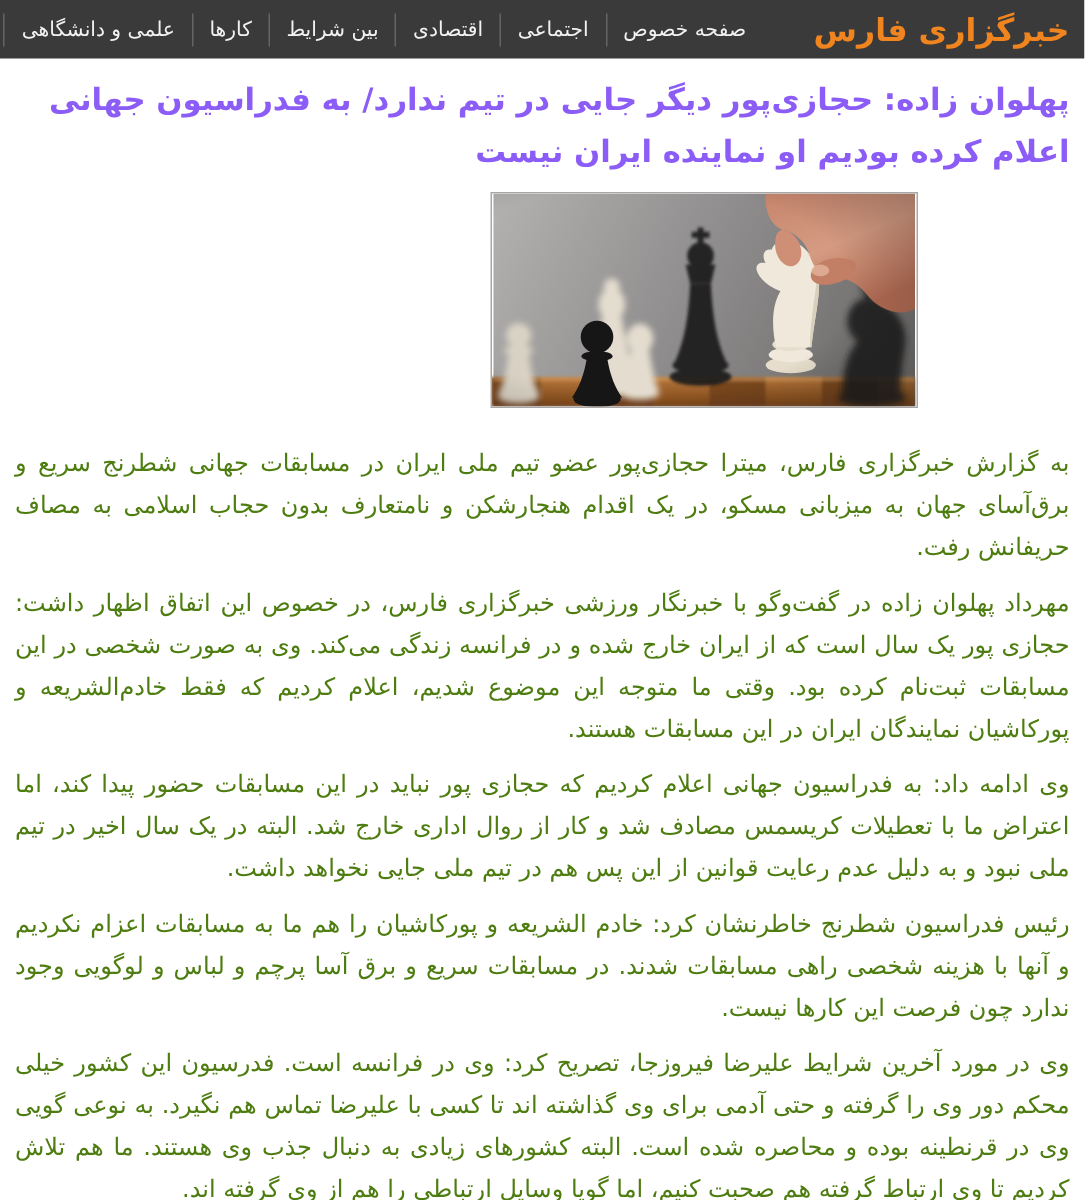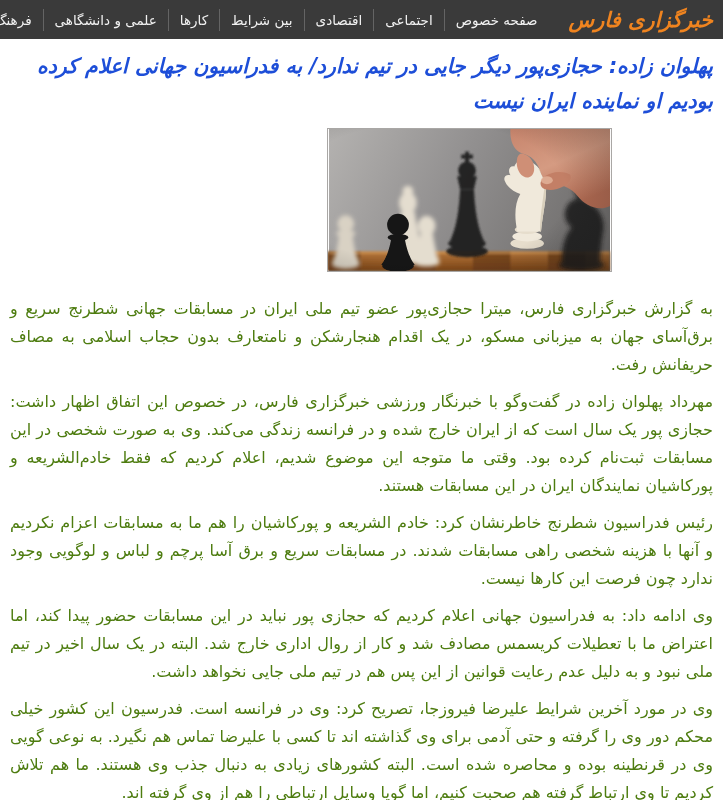--- a/index.html
+++ b/index.html
@@ -13,45 +13,43 @@
     display: flex;
     align-items: center;
     padding: 0 10px;
     white-space: nowrap;
     overflow: hidden;
   }
   .logo {
     color: #f0841f;
     font-size: 21px;
     font-weight: bold;
-    font-style: italic;
-    margin-left: 20px;
+    margin-left: 34px;
     flex: 0 0 auto;
     cursor: pointer;
     letter-spacing: -0.5px;
   }
   .nav-items { display: flex; align-items: center; flex: 0 0 auto; }
   .nav-item {
     color: #f2f2f2;
     font-size: 13.5px;
     padding: 3px 11px;
     flex: 0 0 auto;
     cursor: pointer;
   }
   .nav-item + .nav-item { border-right: 1px solid #646464; }
 
   
   .headline {
     font-size: 20.5px;
     line-height: 35px;
     font-weight: bold;
-    color: #1d4ed8;
+    color: #8b5cf6;
     text-align: right;
     margin: 10px 10px 5px 10px;
-    font-style: italic;
   }
 
   
   .photo {
     display: block;
     width: 285px;
     height: 144px;
     margin: 9px 111px 0 auto;
     border: 1px solid #a9a7a5;
     overflow: hidden;
@@ -186,18 +184,18 @@
         <ellipse cx="221" cy="52" rx="6" ry="4" fill="#e3b59c" opacity="0.8"></ellipse>
       </g>
 
       <rect x="0" y="0" width="285" height="144" fill="url(#vign)"></rect>
     </svg>
   </figure>
 
   <section class="article">
     <p>به گزارش خبرگزاری فارس، میترا حجازی‌پور عضو تیم ملی ایران در مسابقات جهانی شطرنج سریع و برق‌آسای جهان به میزبانی مسکو، در یک اقدام هنجارشکن و نامتعارف بدون حجاب اسلامی به مصاف حریفانش رفت.</p>
     <p>مهرداد پهلوان زاده در گفت‌وگو با خبرنگار ورزشی خبرگزاری فارس، در خصوص این اتفاق اظهار داشت: حجازی پور یک سال است که از ایران خارج شده و در فرانسه زندگی می‌کند. وی به صورت شخصی در این مسابقات ثبت‌نام کرده بود. وقتی ما متوجه این موضوع شدیم، اعلام کردیم که فقط خادم‌الشریعه و پورکاشیان نمایندگان ایران در این مسابقات هستند.</p>
+    <p>وی ادامه داد: به فدراسیون جهانی اعلام کردیم که حجازی پور نباید در این مسابقات حضور پیدا کند، اما اعتراض ما با تعطیلات کریسمس مصادف شد و کار از روال اداری خارج شد. البته در یک سال اخیر در تیم ملی نبود و به دلیل عدم رعایت قوانین از این پس هم در تیم ملی جایی نخواهد داشت.</p>
     <p>رئیس فدراسیون شطرنج خاطرنشان کرد: خادم الشریعه و پورکاشیان را هم ما به مسابقات اعزام نکردیم و آنها با هزینه شخصی راهی مسابقات شدند. در مسابقات سریع و برق آسا پرچم و لباس و لوگویی وجود ندارد چون فرصت این کارها نیست.</p>
-    <p>وی ادامه داد: به فدراسیون جهانی اعلام کردیم که حجازی پور نباید در این مسابقات حضور پیدا کند، اما اعتراض ما با تعطیلات کریسمس مصادف شد و کار از روال اداری خارج شد. البته در یک سال اخیر در تیم ملی نبود و به دلیل عدم رعایت قوانین از این پس هم در تیم ملی جایی نخواهد داشت.</p>
     <p>وی در مورد آخرین شرایط علیرضا فیروزجا، تصریح کرد: وی در فرانسه است. فدرسیون این کشور خیلی محکم دور وی را گرفته و حتی آدمی برای وی گذاشته اند تا کسی با علیرضا تماس هم نگیرد. به نوعی گویی وی در قرنطینه بوده و محاصره شده است. البته کشورهای زیادی به دنبال جذب وی هستند. ما هم تلاش کردیم تا وی ارتباط گرفته هم صحبت کنیم، اما گویا وسایل ارتباطی را هم از وی گرفته اند.</p>
 
   </section>
 </main>
 
 </body></html>

